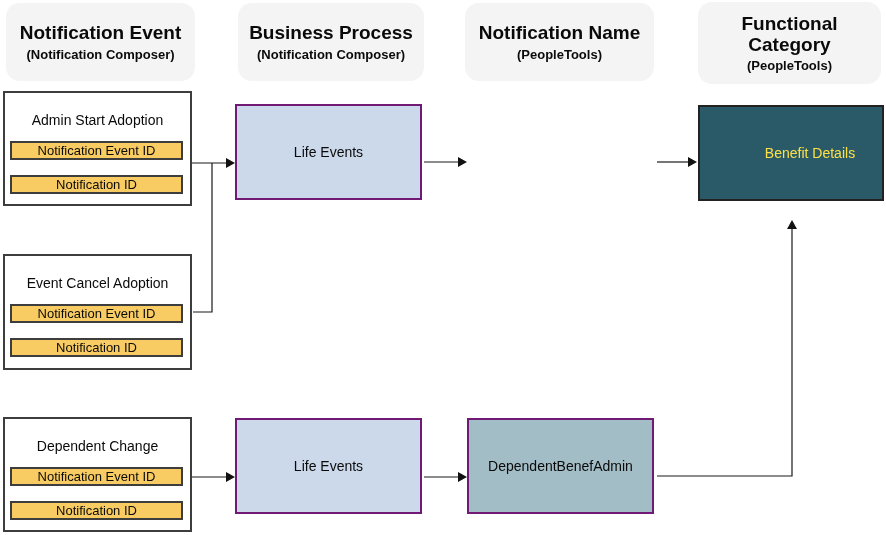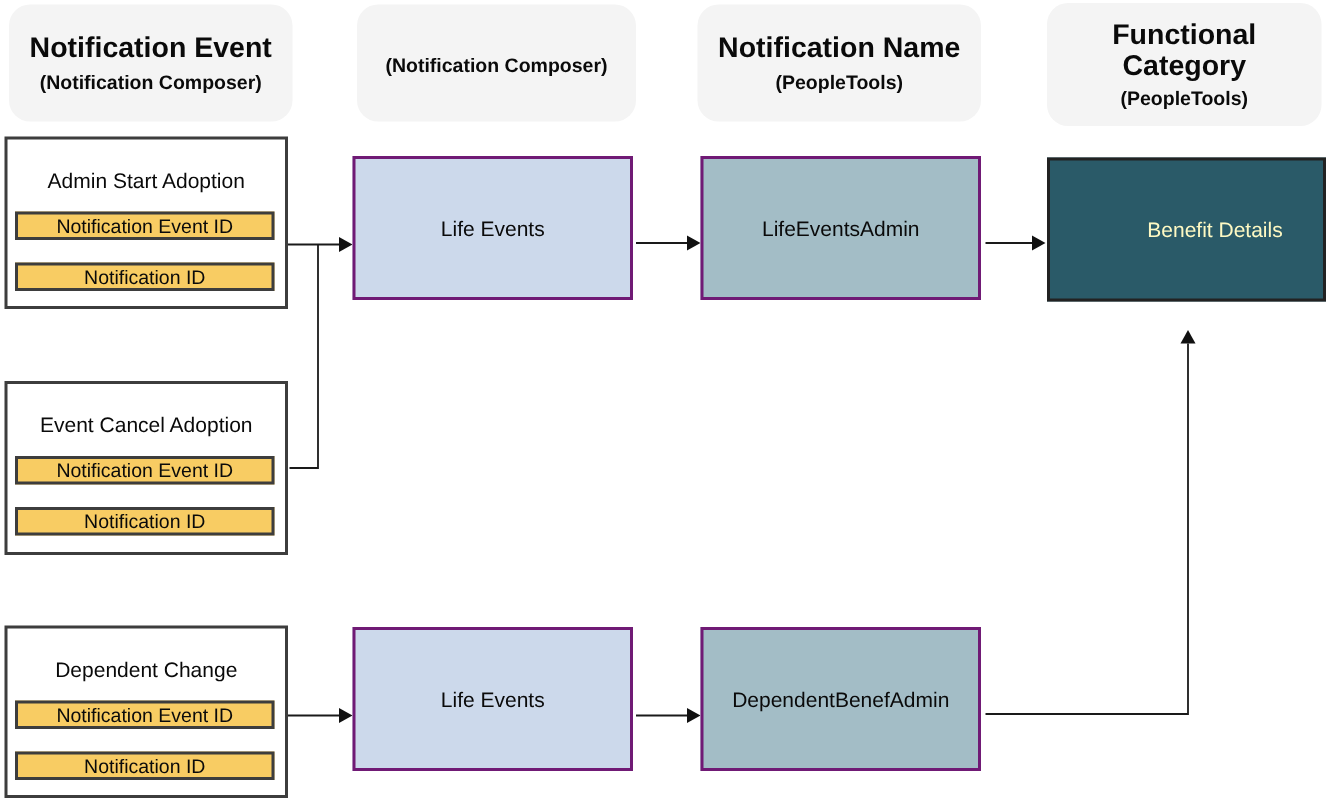--- a/index.html
+++ b/index.html
@@ -101,21 +101,21 @@
     border:2px solid #701a75;
     display:flex;
     align-items:center;
     justify-content:center;
     text-align:center;
     font-size:14px;
     color:#0a0a0a;
   }
   .proc{background:var(--c-lightblue);}
   .noti{background:var(--c-slate);}
-  .cat{background:var(--c-teal);color:#fef9c3;border-color:#222;padding-left:38px;}
+  .cat{background:var(--c-teal);color:#fde047;border-color:#222;padding-left:38px;}
   .proc1{left:235px;top:104px;}
   .noti1{left:467px;top:104px;}
   .cat1 {left:698px;top:105px;width:186px;}
   .proc2{left:235px;top:418px;}
   .noti2{left:467px;top:418px;}
 </style>
 </head>
 <body>
 
 <div class="canvas">
@@ -145,20 +145,21 @@
       <polygon points="458,472 458,482 467,477"></polygon>
       <polygon points="787,229 797,229 792,220"></polygon>
     </g>
   </svg>
 
   <div class="hdr hdr1">
     <div class="hdr-title">Notification Event</div>
     <div class="hdr-sub">(Notification Composer)</div>
   </div>
   <div class="hdr hdr2">
+    <div class="hdr-title">Business Process</div>
     <div class="hdr-sub">(Notification Composer)</div>
   </div>
   <div class="hdr hdr3">
     <div class="hdr-title">Notification Name</div>
     <div class="hdr-sub">(PeopleTools)</div>
   </div>
   <div class="hdr hdr4">
     <div class="hdr-title">Functional
 Category</div>
     <div class="hdr-sub">(PeopleTools)</div>
@@ -176,18 +177,17 @@
   </div>
   <div class="ebox eboxC">
     <div class="ebox-title">Dependent Change</div>
     <div class="yfield yf1">Notification Event ID</div>
     <div class="yfield yf2">Notification ID</div>
   </div>
 
   <div class="fbox proc proc1">Life Events</div>
   <div class="fbox proc proc2">Life Events</div>
 
-  <div class="fbox noti noti1">LifeEventsAdmin</div>
   <div class="fbox noti noti2">DependentBenefAdmin</div>
 
   <div class="fbox cat cat1">Benefit Details</div>
 
 </div>
 
 </body></html>

